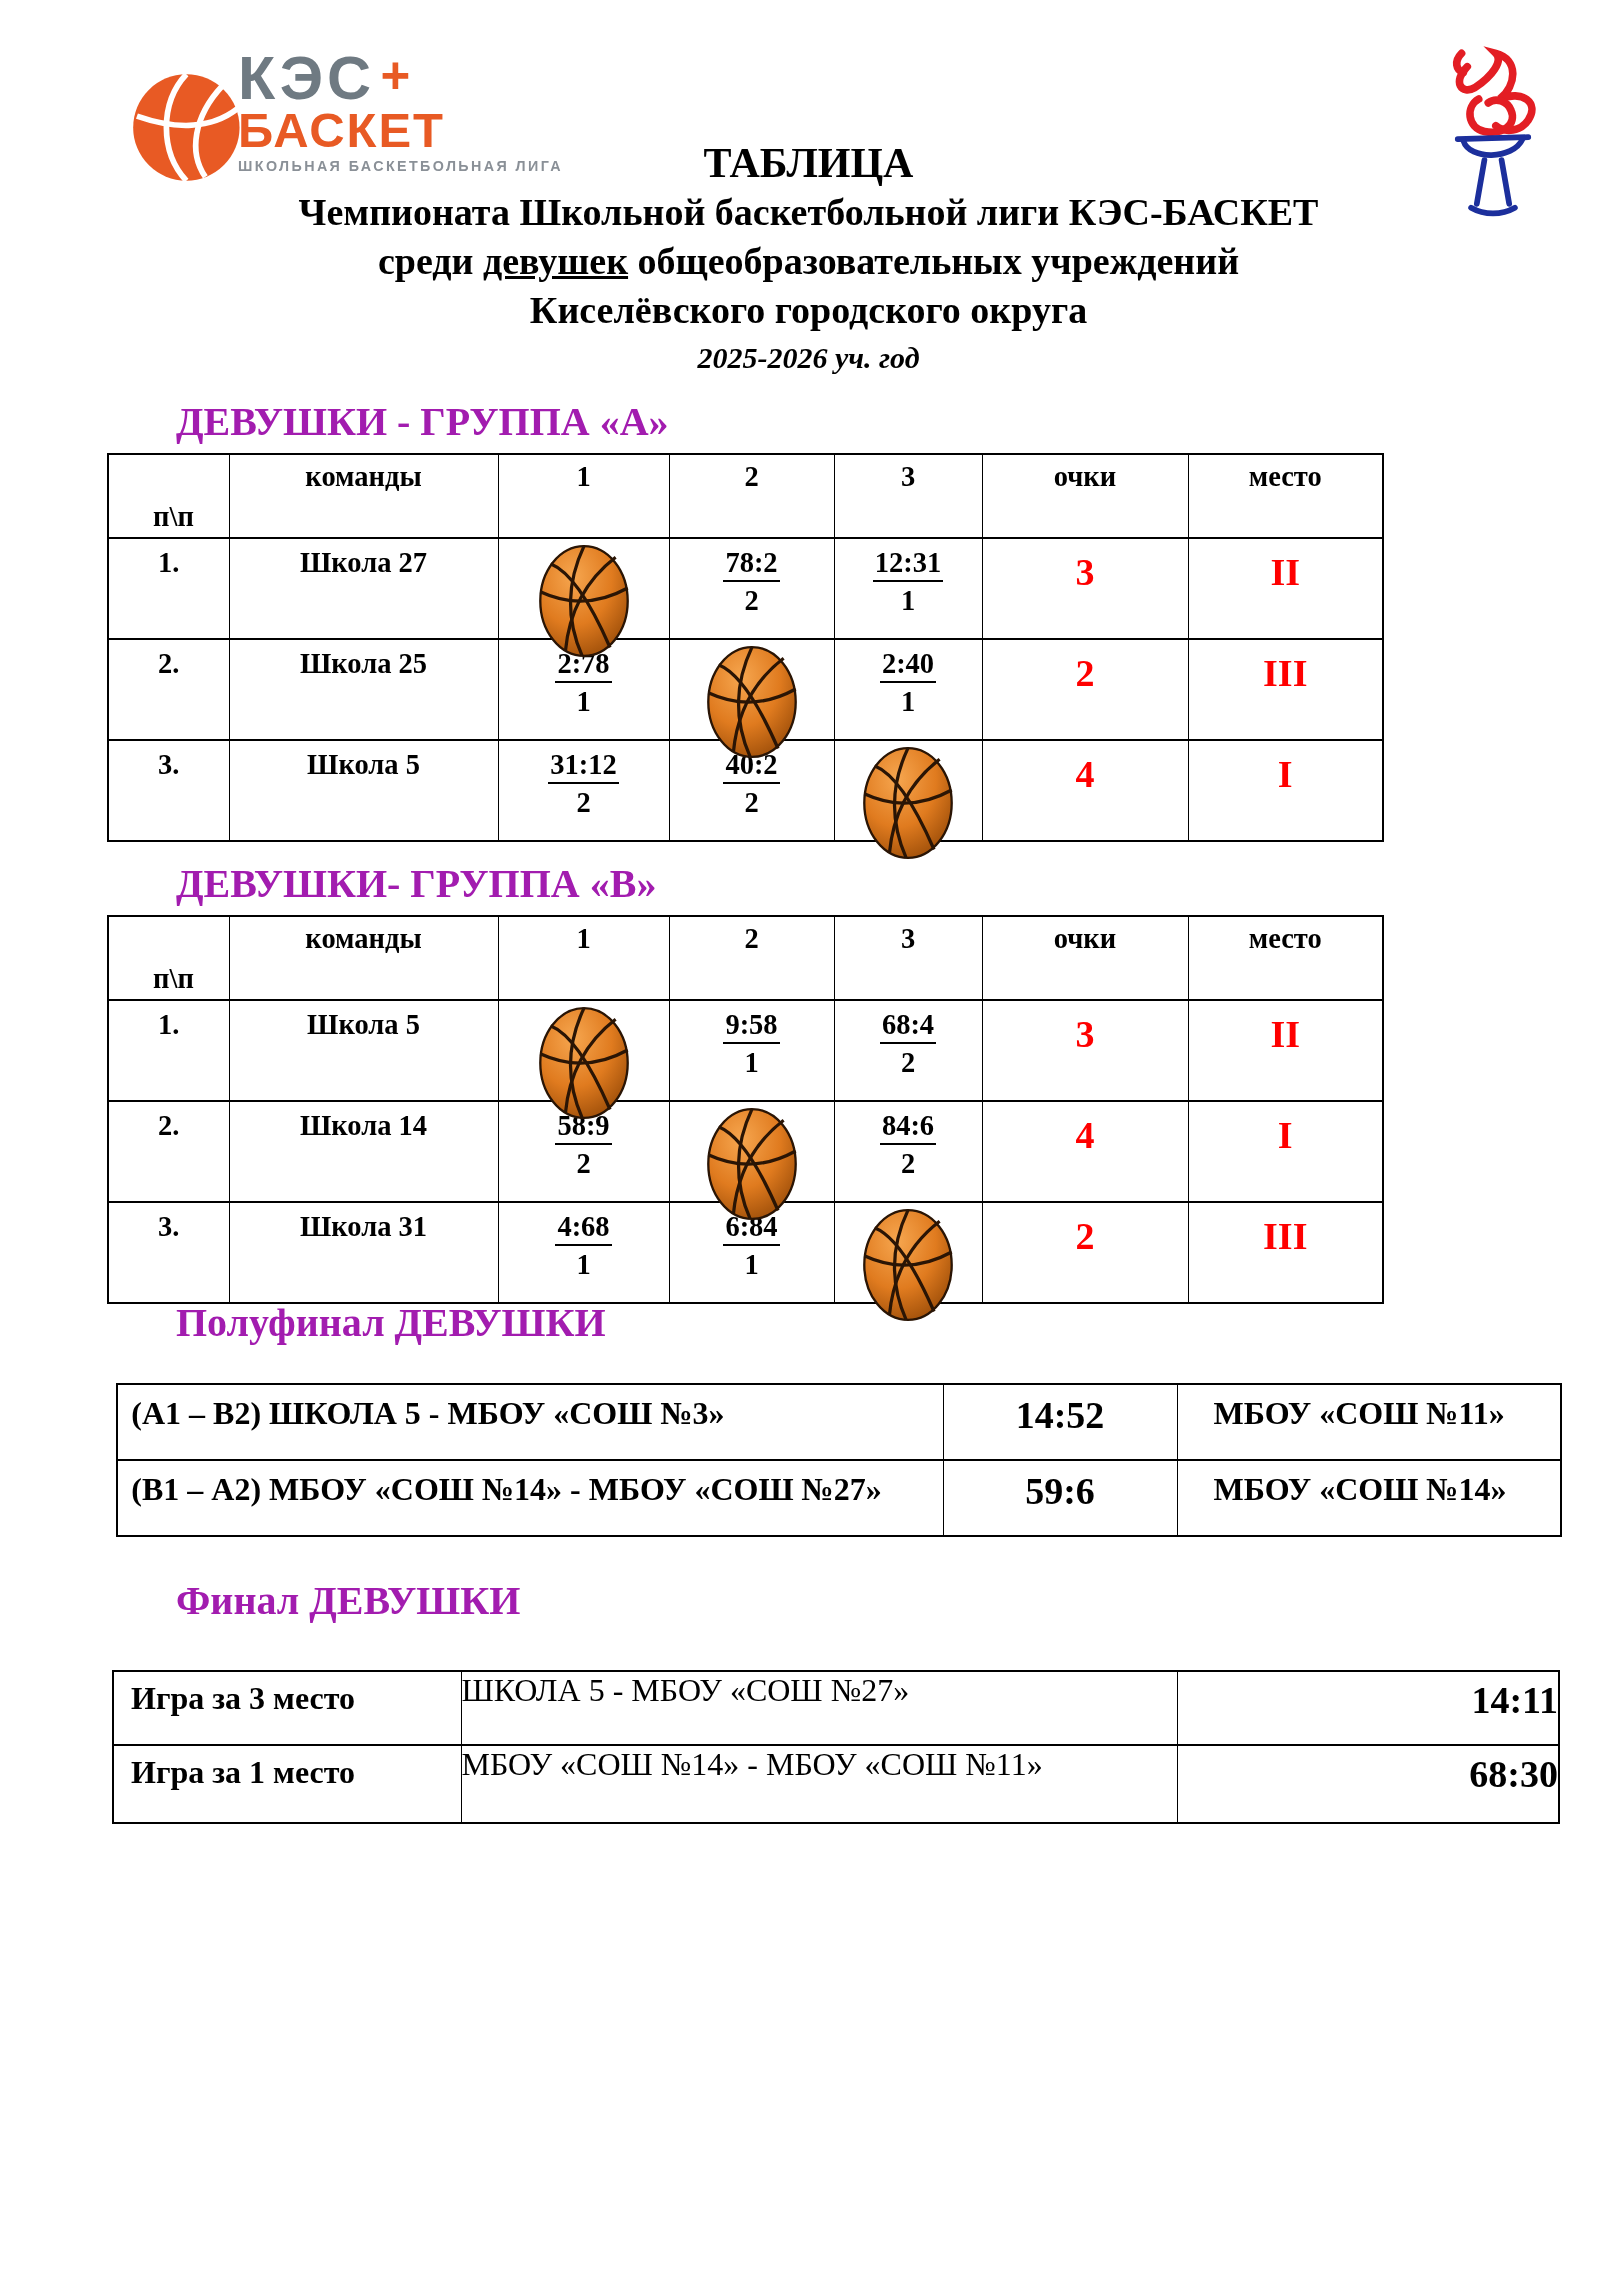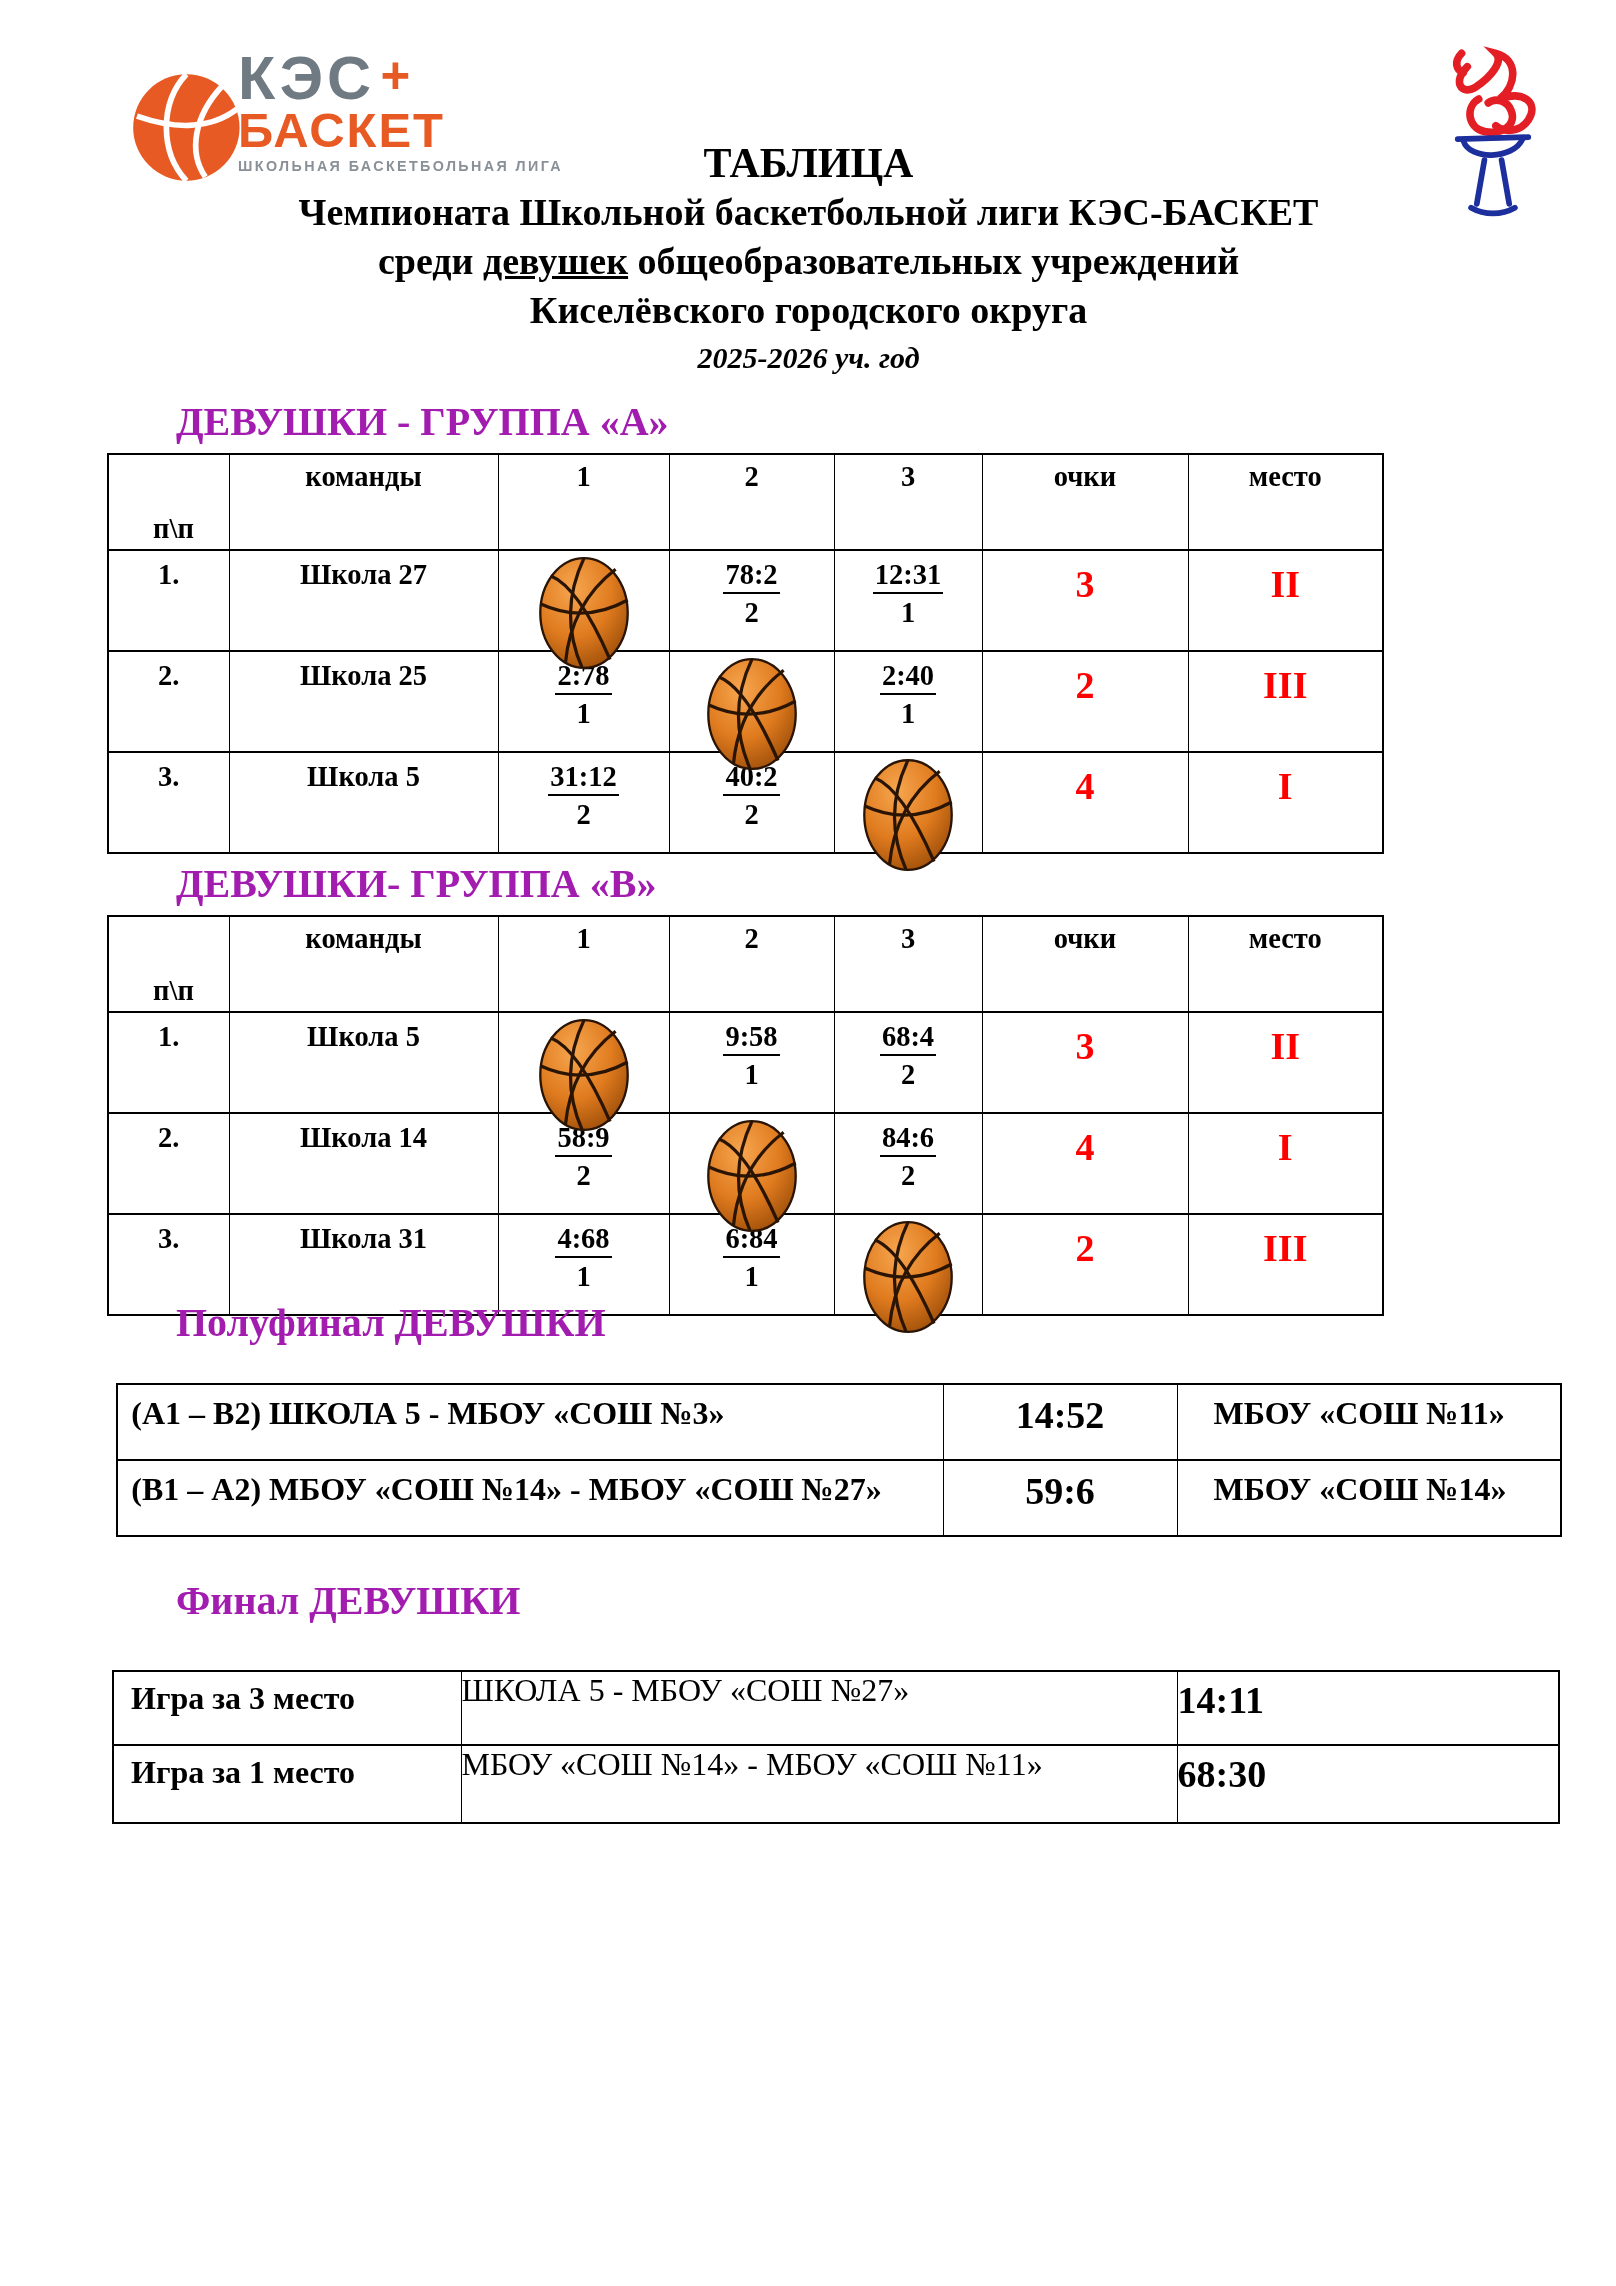--- a/index.html
+++ b/index.html
@@ -35,21 +35,21 @@
   .h-groupB { top:860px; }
   .h-semi   { top:1299px; }
   .h-final  { top:1577px; }
 
   
   table { border-collapse:collapse; table-layout:fixed; background:#fff; }
   .gtable { position:absolute; left:107px; width:1275px; border:2.9px solid #000; }
   .t-groupA { top:453px; }
   .t-groupB { top:915px; }
   .gtable td { border:1.9px solid #000; border-top-width:2.9px; border-bottom-width:2.9px; vertical-align:top; text-align:center; }
-  .gtable tr.hdr td { height:96px; font-weight:bold; font-size:28.5px; padding-top:5.7px; }
+  .gtable tr.hdr td { height:84px; font-weight:bold; font-size:28.5px; padding-top:5.7px; }
   .gtable td.pp { vertical-align:bottom; text-align:center; padding:0 0 3.8px 9.5px; }
   .gtable tr.data td { height:101px; }
   .num  { font-weight:bold; font-size:28.5px; padding-top:7.6px; }
   .team { font-weight:bold; font-size:28.5px; padding-top:7.6px; }
   .frac { display:inline-block; margin-top:7.6px; font-weight:bold; font-size:28.5px; line-height:32px; }
   .frac .score { display:inline-block; border-bottom:2.9px solid #000; padding:0 1.9px 1px 1.9px; }
   .frac .sub { display:block; padding-top:3.8px; }
   .pts-val, .place-val { color:#ff0000; font-weight:bold; font-size:38px; padding-top:11.4px; }
   td.ballcell { position:relative; }
   .ball { position:absolute; left:50%; top:3.8px; transform:translateX(-50%); z-index:2; }
@@ -61,21 +61,21 @@
   .stable .sscore { font-weight:bold; font-size:38px; text-align:center; padding-top:7.6px; }
   .stable .winner { font-weight:bold; font-size:32px; text-align:left; padding:9.5px 0 0 36px; }
 
   
   .ftable { position:absolute; left:112px; top:1670px; width:1447px; border:2.9px solid #000; }
   .ftable td { border:1.9px solid #000; border-top-width:2.9px; border-bottom-width:2.9px; vertical-align:top; }
   .ftable tr.r1 td { height:74px; }
   .ftable tr.r2 td { height:78px; }
   .ftable .flabel { font-weight:bold; font-size:32px; text-align:left; padding:7.6px 0 0 17px; }
   .ftable .fmatch { font-size:32px; text-align:left; padding-top:0; }
-  .ftable .fscore { font-weight:bold; font-size:38px; text-align:left; padding-top:5.7px; }
+  .ftable .fscore { font-weight:bold; font-size:38px; text-align:right; padding-top:5.7px; }
 
   .hidden-defs { position:absolute; width:0; height:0; overflow:hidden; }
 </style>
 </head>
 <body>
 
 <svg class="hidden-defs" aria-hidden="true">
   <defs>
     <radialGradient id="ballgrad" cx="38%" cy="28%" r="80%">
       <stop offset="0%" stop-color="#f6a64f"></stop>

